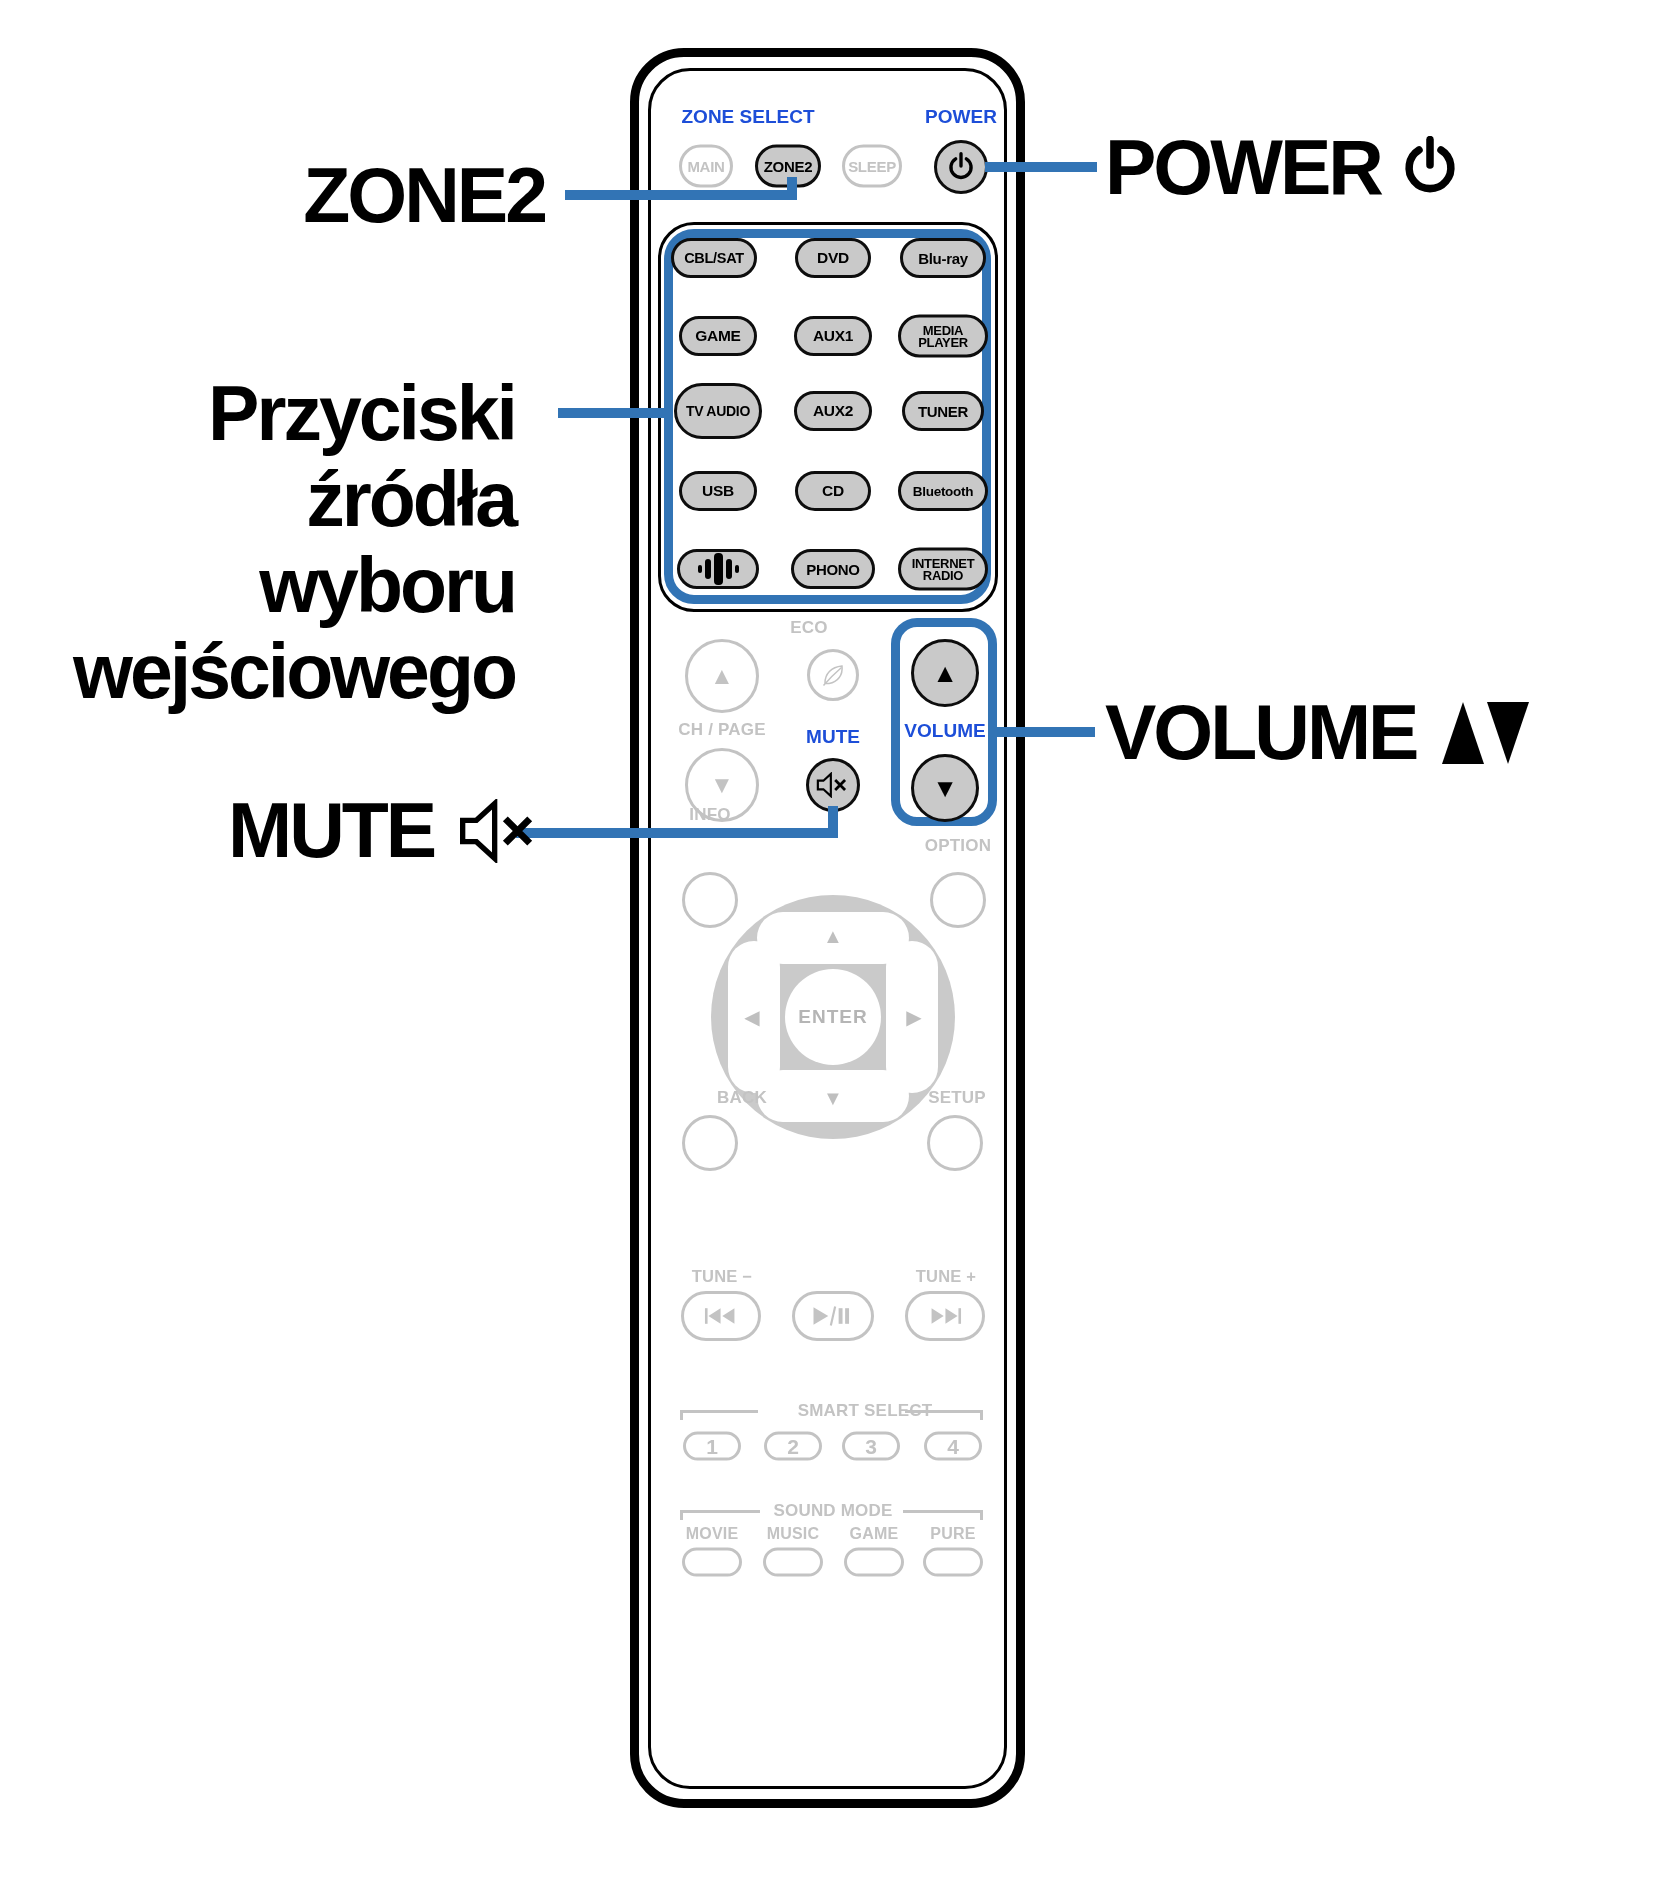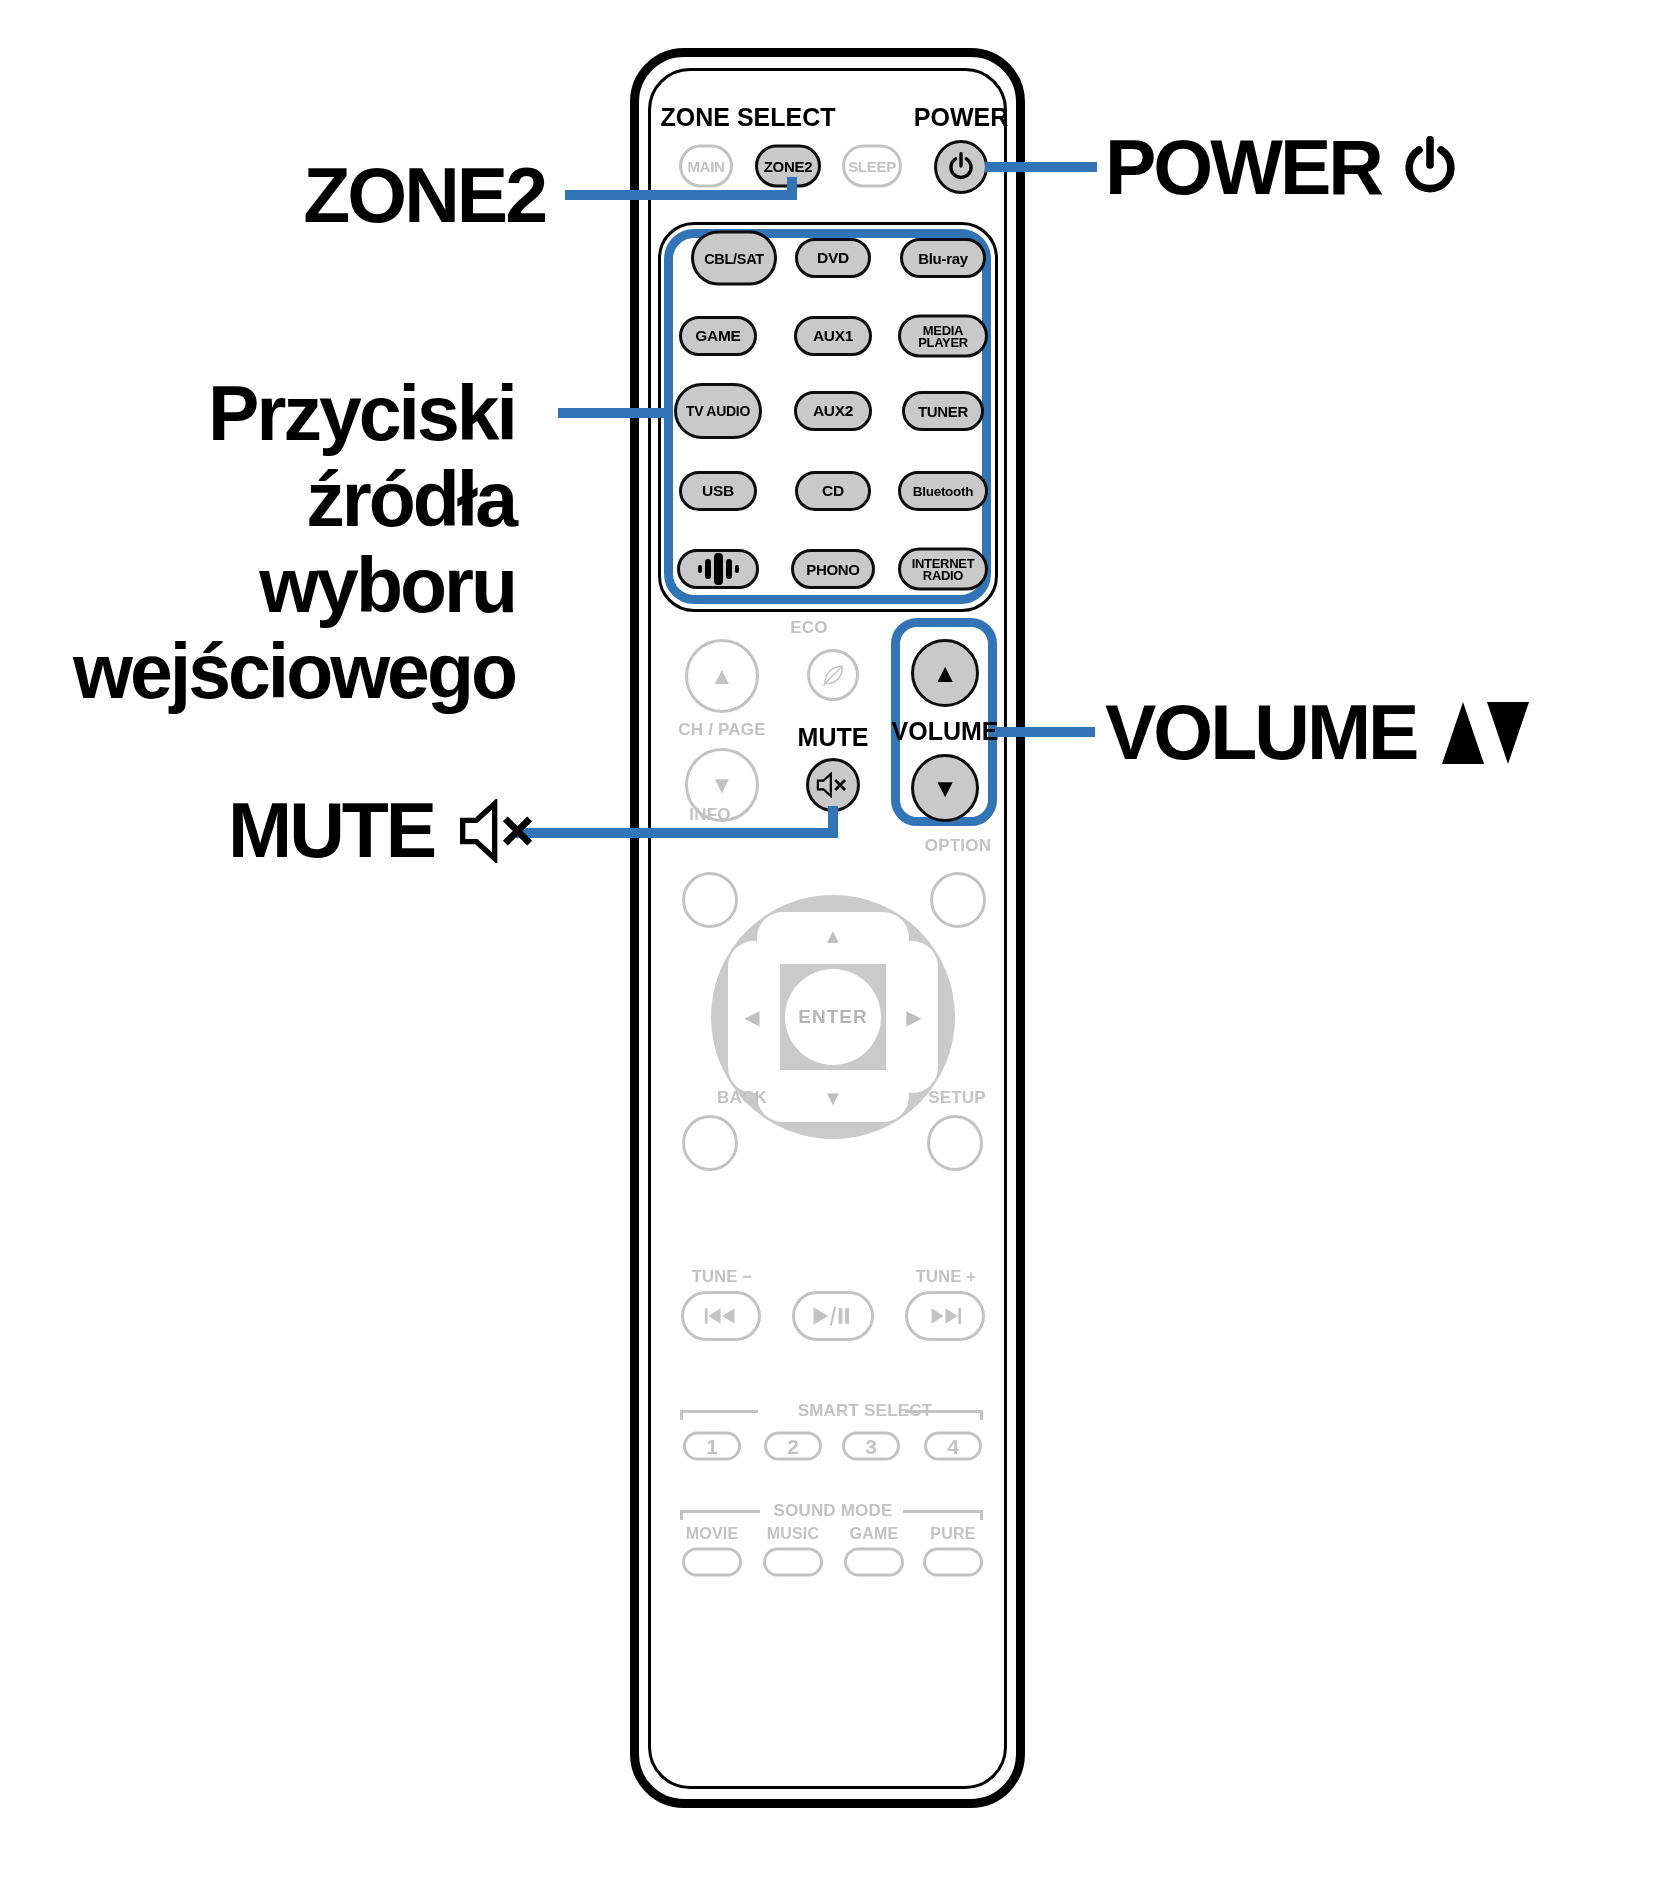--- a/index.html
+++ b/index.html
@@ -11,21 +11,21 @@
   
   .body-outer{border:9px solid #000;border-radius:54px;z-index:1;}
   .body-inner{border:3px solid #000;border-radius:42px;z-index:1;}
   
   .pill{border-radius:999px;font-weight:700;background:#fff;white-space:nowrap;letter-spacing:-0.3px;}
   .circ{border-radius:50%;background:#fff;}
   .on{background:#C9C9C9;border:3px solid #0d0d0d;color:#000;z-index:5;}
   .off{border:3px solid #C3C3C3;color:#C3C3C3;z-index:5;}
   .two-line{white-space:normal;line-height:12px;font-size:13px;}
   
-  .slabel{font-weight:700;font-size:25px;color:#000000;white-space:nowrap;z-index:5;}
+  .slabel{font-weight:700;font-size:19px;color:#1d4ed8;white-space:nowrap;z-index:5;}
   .glabel{font-weight:700;font-size:17px;color:#C3C3C3;white-space:nowrap;z-index:5;letter-spacing:0.2px;}
   .tri{line-height:1;}
   
   .big{position:absolute;font-weight:700;font-size:77px;line-height:77px;letter-spacing:-3px;
        color:#000;white-space:nowrap;z-index:7;}
   
   .blue{background:#3274B5;z-index:6;}
   .bluebox{border:9px solid #3274B5;background:transparent;z-index:4;}
   
   .dpad{background:#CACACA;border-radius:50%;z-index:2;}
@@ -59,21 +59,21 @@
       <svg width="28" height="31" viewBox="0 0 100 110">
         <path d="M50 6 V50" stroke="#000" stroke-width="12" fill="none" stroke-linecap="round"></path>
         <path d="M31 24 A 36 36 0 1 0 69 24" stroke="#000" stroke-width="12" fill="none" stroke-linecap="round"></path>
       </svg>
     </span>
   </div>
 
   <div class="abs" style="left:658px;top:222px;width:340px;height:390px;border:3px solid #000;border-radius:36px;z-index:3;"></div>
   <div class="abs bluebox" style="left:664px;top:229px;width:327px;height:375px;border-radius:30px;"></div>
 
-  <div class="c pill on" style="left:734px;top:258px;width:86px;height:55px;font-size:14.5px;">CBL/SAT</div>
+  <div class="c pill on" style="left:714px;top:258px;width:86px;height:40px;font-size:14.5px;">CBL/SAT</div>
   <div class="c pill on" style="left:833px;top:258px;width:76px;height:40px;font-size:15.5px;">DVD</div>
   <div class="c pill on" style="left:943px;top:258px;width:86px;height:40px;font-size:15px;">Blu-ray</div>
 
   <div class="c pill on" style="left:718px;top:336px;width:78px;height:40px;font-size:15.5px;">GAME</div>
   <div class="c pill on" style="left:833px;top:336px;width:78px;height:40px;font-size:15.5px;">AUX1</div>
   <div class="c pill on two-line" style="left:943px;top:336px;width:90px;height:43px;">MEDIA PLAYER</div>
 
   <div class="c pill on" style="left:718px;top:411px;width:88px;height:56px;font-size:14px;">TV AUDIO</div>
   <div class="c pill on" style="left:833px;top:411px;width:78px;height:40px;font-size:15.5px;">AUX2</div>
   <div class="c pill on" style="left:943px;top:411px;width:82px;height:40px;font-size:15px;">TUNER</div>

